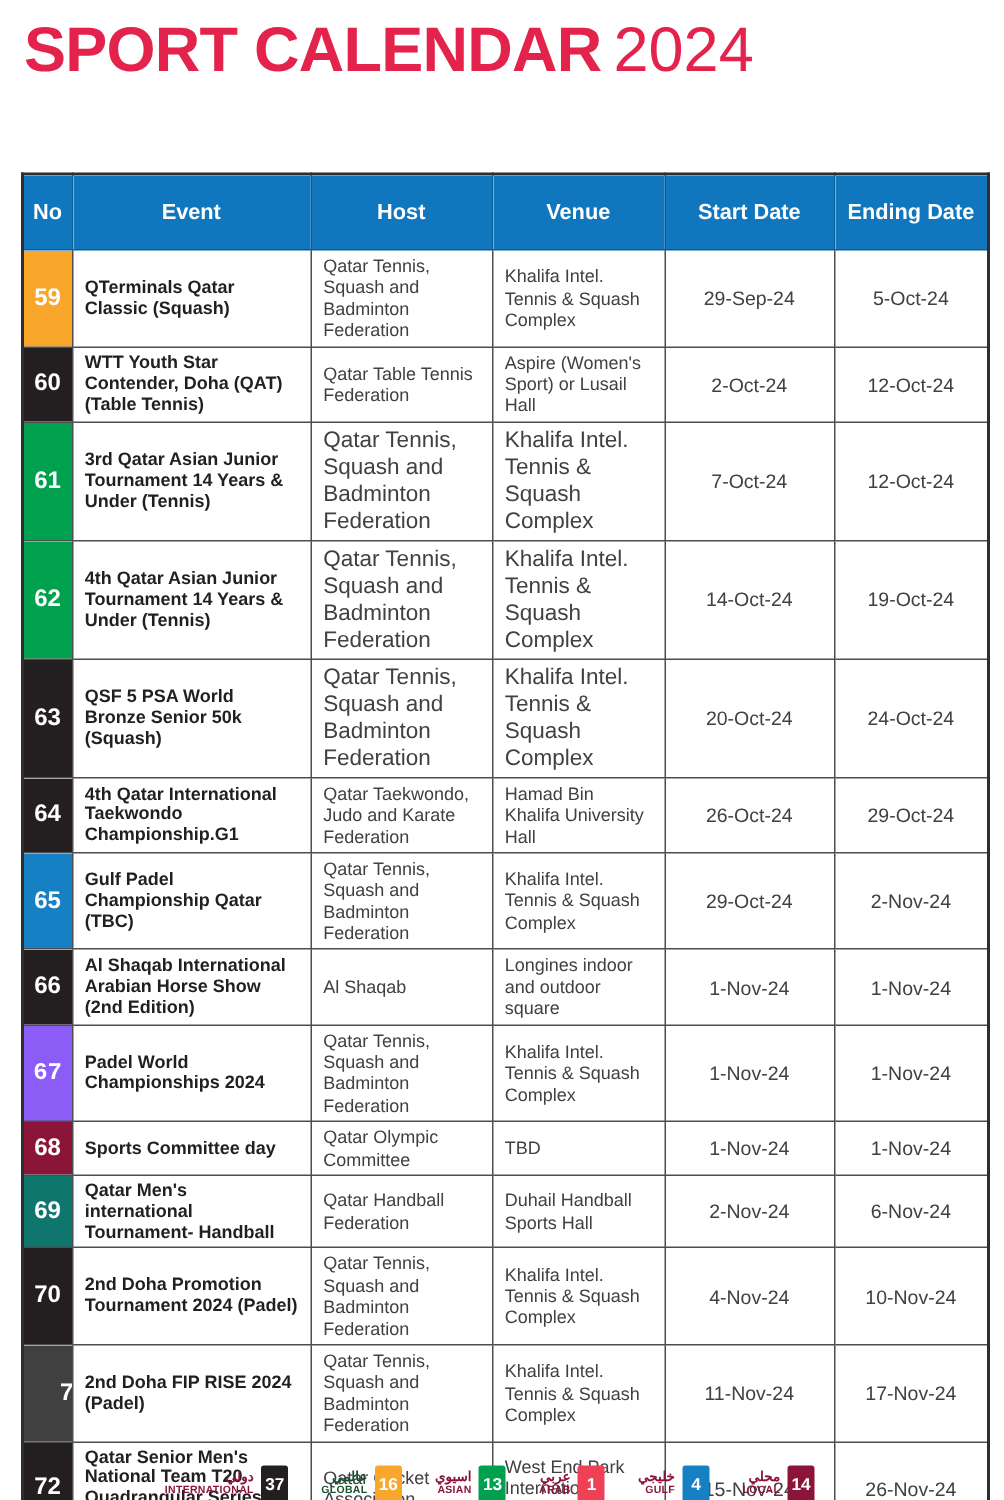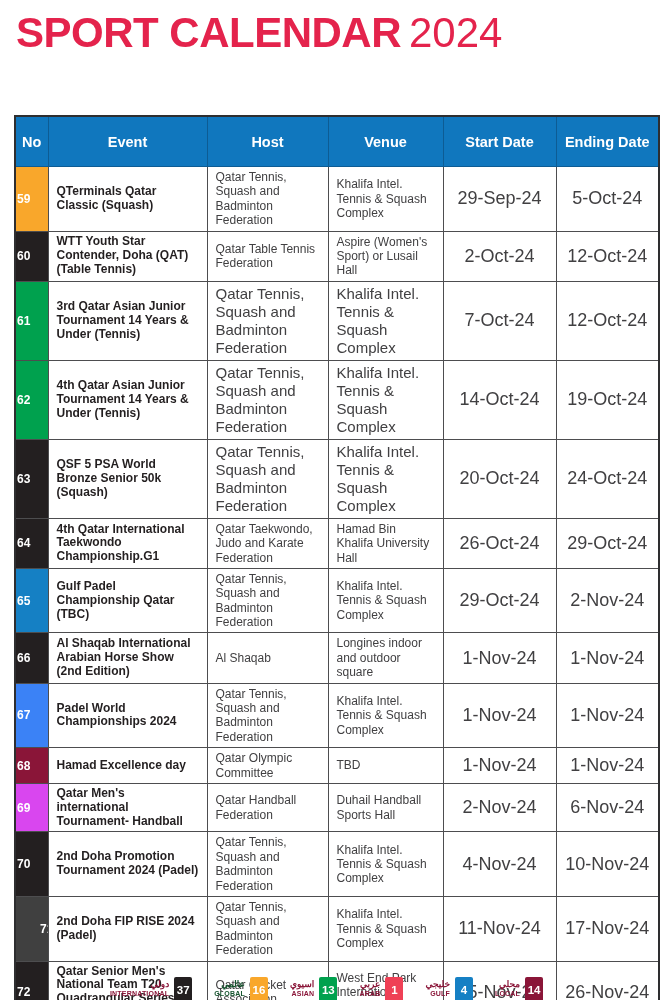--- a/index.html
+++ b/index.html
@@ -16,32 +16,32 @@
   
   .table-wrap{position:absolute;left:14px;top:115px;width:644px;}
   table{border-collapse:collapse;table-layout:fixed;width:644px;}
   th,td{border:1px solid #4d4d4f;vertical-align:middle;overflow:hidden;}
   table{border:2px solid #2e2e30;}
   thead th{
     background:#1077BE;color:#ffffff;font-weight:bold;font-size:14.5px;
     height:23px;padding:13px 2px;border-color:#0d5c94;text-align:center;
   }
   td.no-cell{
-    color:#ffffff;font-weight:bold;font-size:12px;
+    color:#ffffff;font-weight:bold;font-size:16px;text-align:center;
     border-left-color:#2e2e30;
   }
   td.event-cell{
     font-weight:bold;font-size:12px;line-height:1.15;color:#231F20;
     padding:3px 8px;text-align:left;
   }
   td.host-cell,td.venue-cell{
     font-size:12px;line-height:1.2;color:#414042;padding:3px 8px;text-align:left;
   }
   tr.large td.host-cell,tr.large td.venue-cell{font-size:15px;line-height:1.2;}
-  td.date-cell{font-size:18px;color:#414042;text-align:center;padding:3px 4px;}
+  td.date-cell{font-size:13px;color:#414042;text-align:center;padding:3px 4px;}
   
   .legend{
     position:absolute;left:0;right:16px;bottom:0px;height:30px;
     display:flex;justify-content:center;align-items:flex-end;gap:22px;
   }
   .legend-item{display:flex;align-items:center;}
   .legend-label{
     text-align:right;margin-right:5px;line-height:1.05;
     display:flex;flex-direction:column;align-items:flex-end;
   }
@@ -141,37 +141,37 @@
           </tr>
           <tr>
             <td class="no-cell" style="background: rgb(35, 31, 32); margin-left: 40px;">66</td>
             <td class="event-cell">Al Shaqab International Arabian Horse Show (2nd Edition)</td>
             <td class="host-cell">Al Shaqab</td>
             <td class="venue-cell">Longines indoor and outdoor square</td>
             <td class="date-cell">1-Nov-24</td>
             <td class="date-cell">1-Nov-24</td>
           </tr>
           <tr>
-            <td class="no-cell" style="background: #3b82f6;">67</td>
+            <td class="no-cell" style="background: #8b5cf6; font-family: Liberation Mono, monospace;">67</td>
             <td class="event-cell">Padel World Championships 2024</td>
             <td class="host-cell">Qatar Tennis, Squash and Badminton Federation</td>
             <td class="venue-cell">Khalifa Intel. Tennis &amp; Squash Complex</td>
             <td class="date-cell">1-Nov-24</td>
             <td class="date-cell">1-Nov-24</td>
           </tr>
           <tr>
             <td class="no-cell" style="background: rgb(138, 21, 56);">68</td>
-            <td class="event-cell">Hamad Excellence day</td>
+            <td class="event-cell">Sports Committee day</td>
             <td class="host-cell">Qatar Olympic Committee</td>
             <td class="venue-cell">TBD</td>
             <td class="date-cell">1-Nov-24</td>
             <td class="date-cell">1-Nov-24</td>
           </tr>
           <tr>
-            <td class="no-cell" style="background: #d946ef;">69</td>
+            <td class="no-cell" style="background: #0f766e;">69</td>
             <td class="event-cell">Qatar Men's international Tournament- Handball</td>
             <td class="host-cell">Qatar Handball Federation</td>
             <td class="venue-cell">Duhail Handball Sports Hall</td>
             <td class="date-cell">2-Nov-24</td>
             <td class="date-cell">6-Nov-24</td>
           </tr>
           <tr>
             <td class="no-cell" style="background: rgb(35, 31, 32);">70</td>
             <td class="event-cell">2nd Doha Promotion Tournament 2024 (Padel)</td>
             <td class="host-cell">Qatar Tennis, Squash and Badminton Federation</td>

